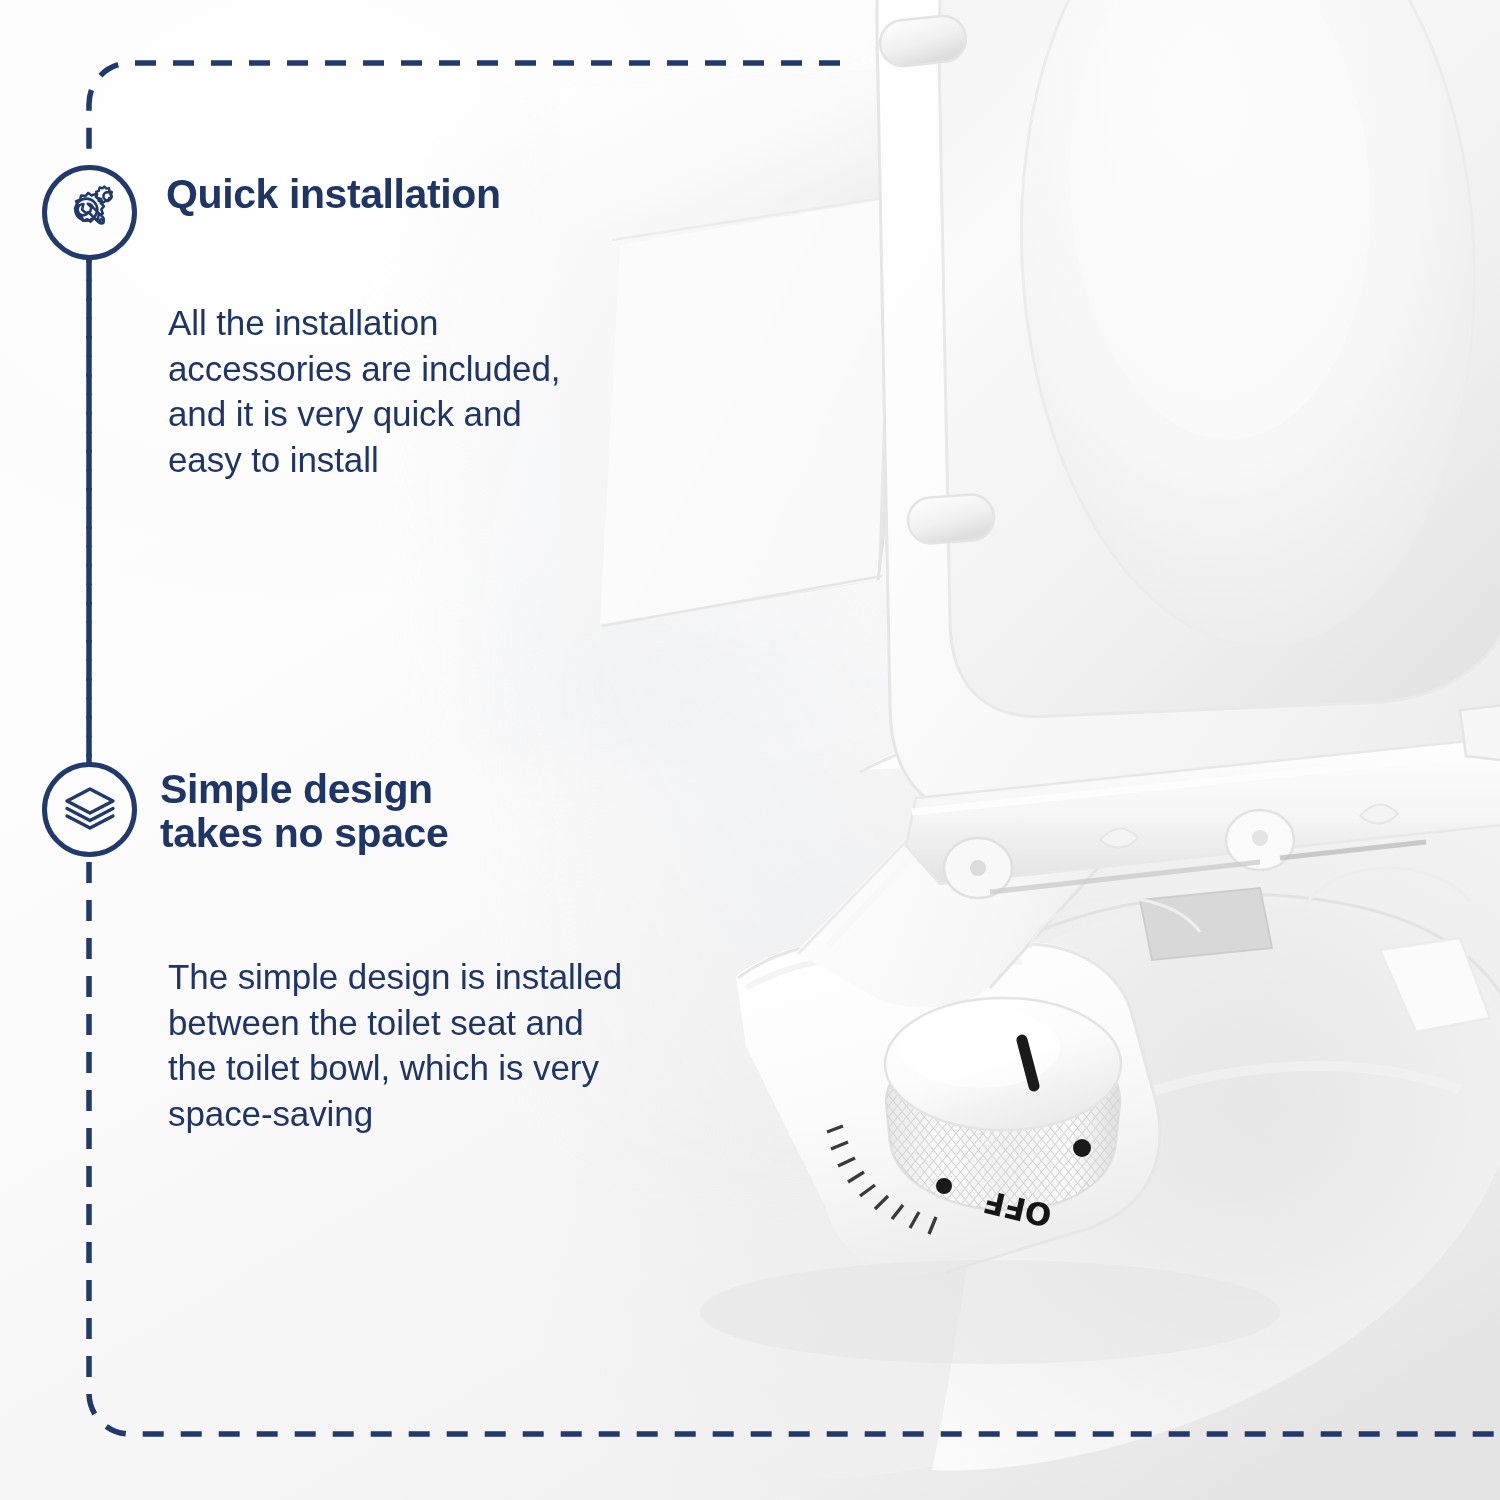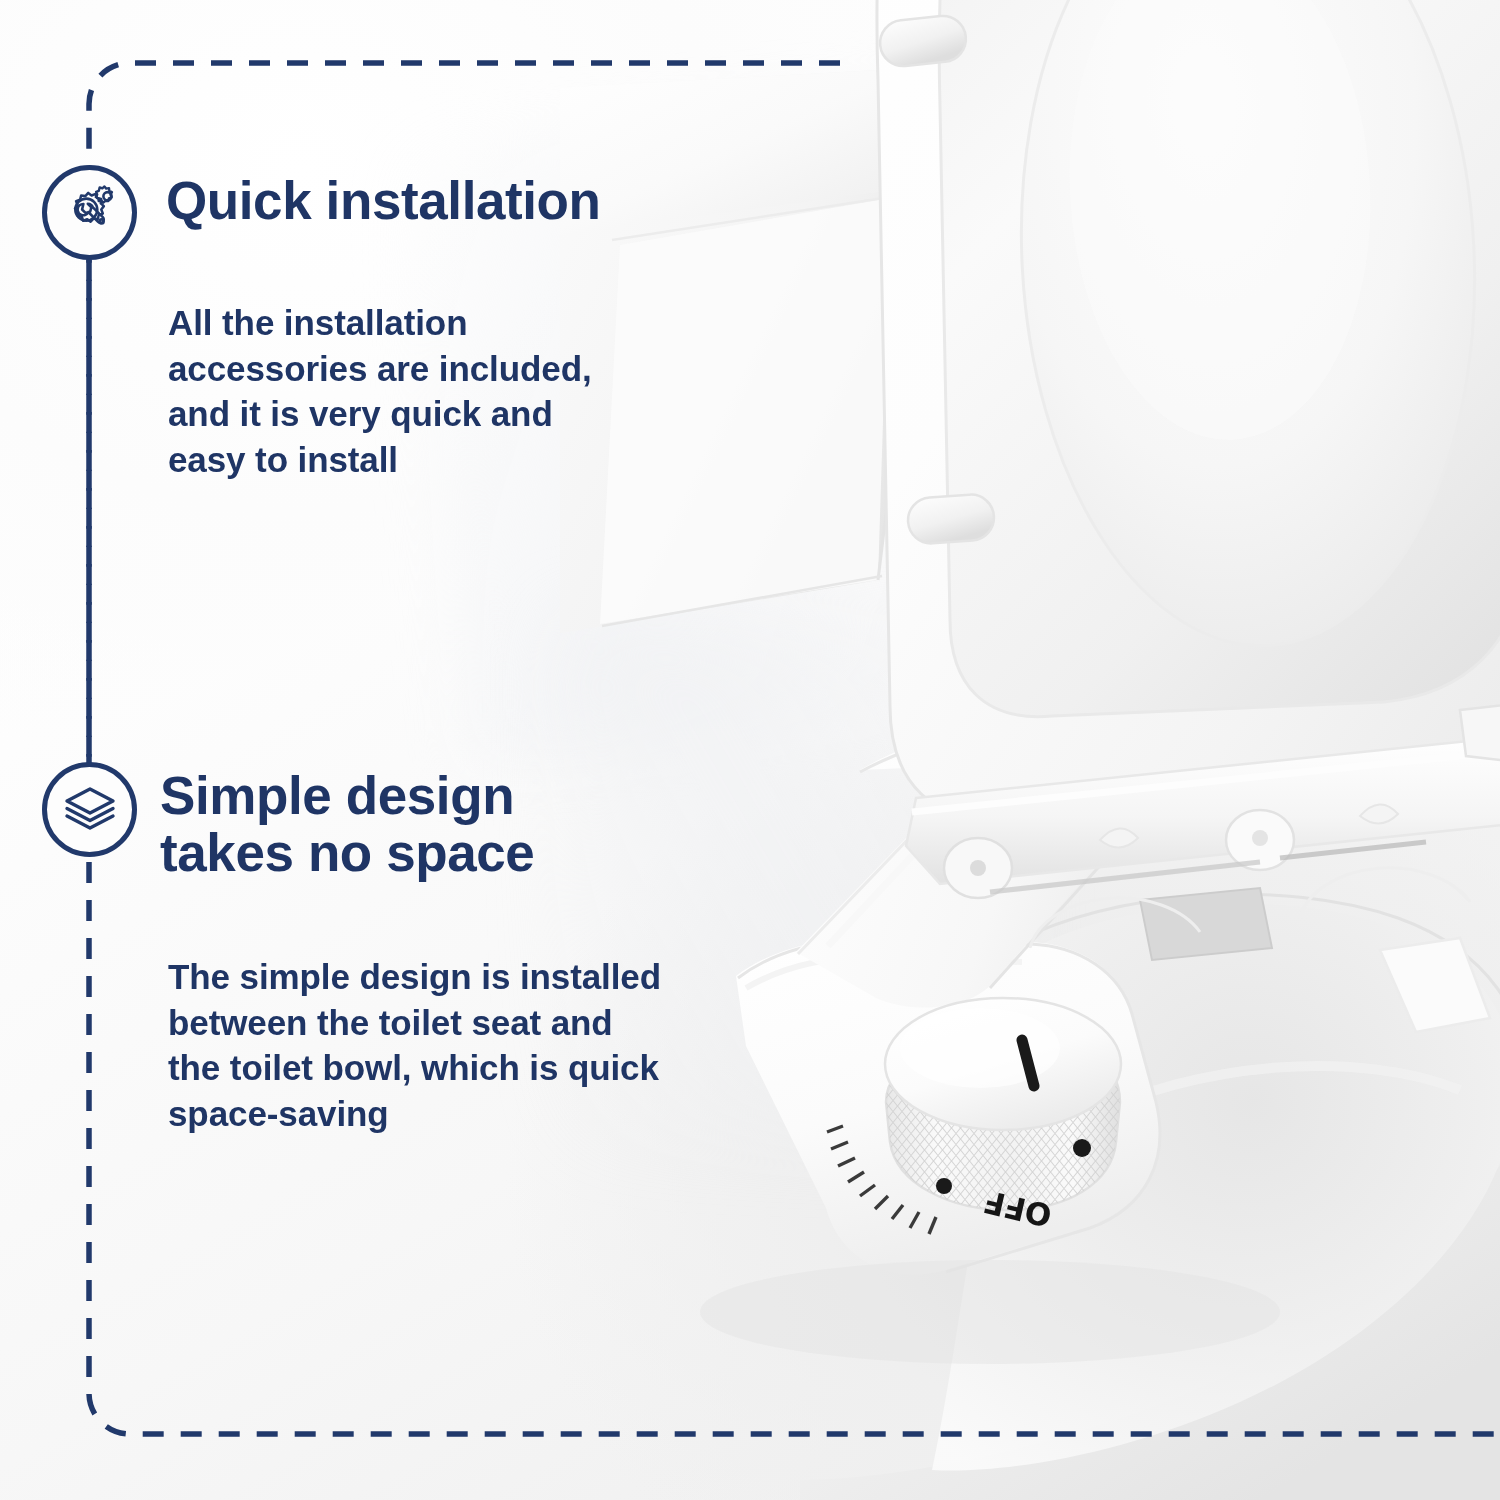--- a/index.html
+++ b/index.html
@@ -63,31 +63,31 @@
     width:95px; height:95px; border-radius:50%;
     border:5px solid #21396B;
     background:#fdfdfd;
     display:flex; align-items:center; justify-content:center;
   }
   .badge svg { display:block; }
 
   .f-head {
     position:absolute;
     color:#1F3565;
-    font-size:53px; font-weight:700; line-height:1.07;
+    font-size:41px; font-weight:700; line-height:1.07;
     letter-spacing:-0.4px;
     white-space:pre-line;
   }
   #feature-0 .f-head { left:166px; top:8px; }
   #feature-1 .f-head { left:160px; top:6px; }
 
   .f-body {
     position:absolute;
     color:#1F3565;
-    font-size:35px; font-weight:700; line-height:1.30;
+    font-size:35px; font-weight:400; line-height:1.30;
     letter-spacing:-0.1px;
     white-space:pre-line;
   }
   #feature-0 .f-body { left:168px; top:135px; }
   #feature-1 .f-body { left:168px; top:192px; }
 </style>
 </head>
 <body>
 
 <div id="stage">
@@ -347,17 +347,17 @@
           <path d="M29 8 L52 20 L29 32 L6 20 Z"></path>
           <path d="M6 27.5 L29 39.5 L52 27.5"></path>
           <path d="M6 35 L29 47 L52 35"></path>
         </g>
       </svg>
     </div>
     <div class="f-head">Simple design
 takes no space</div>
     <div class="f-body">The simple design is installed
 between the toilet seat and
-the toilet bowl, which is quick
+the toilet bowl, which is very
 space-saving</div>
   </div>
 
 </div>
 
 </body></html>

